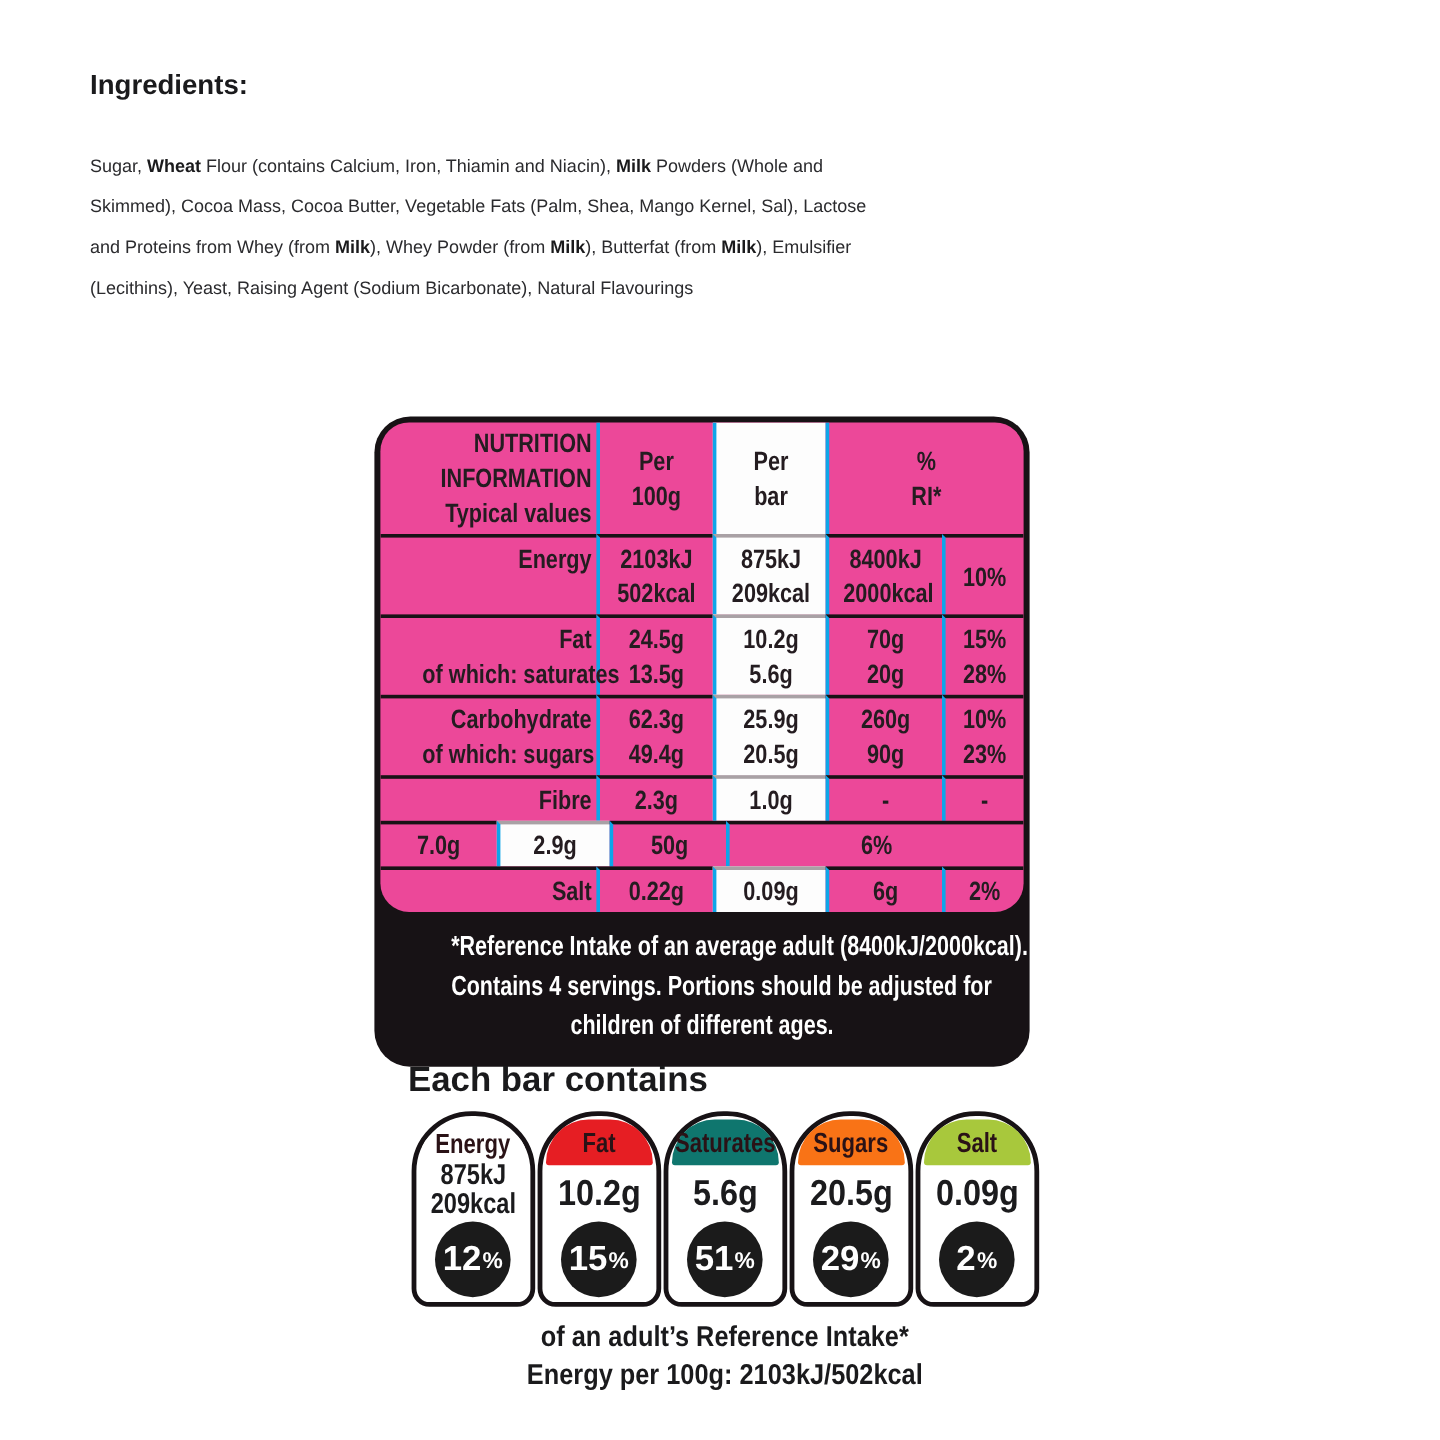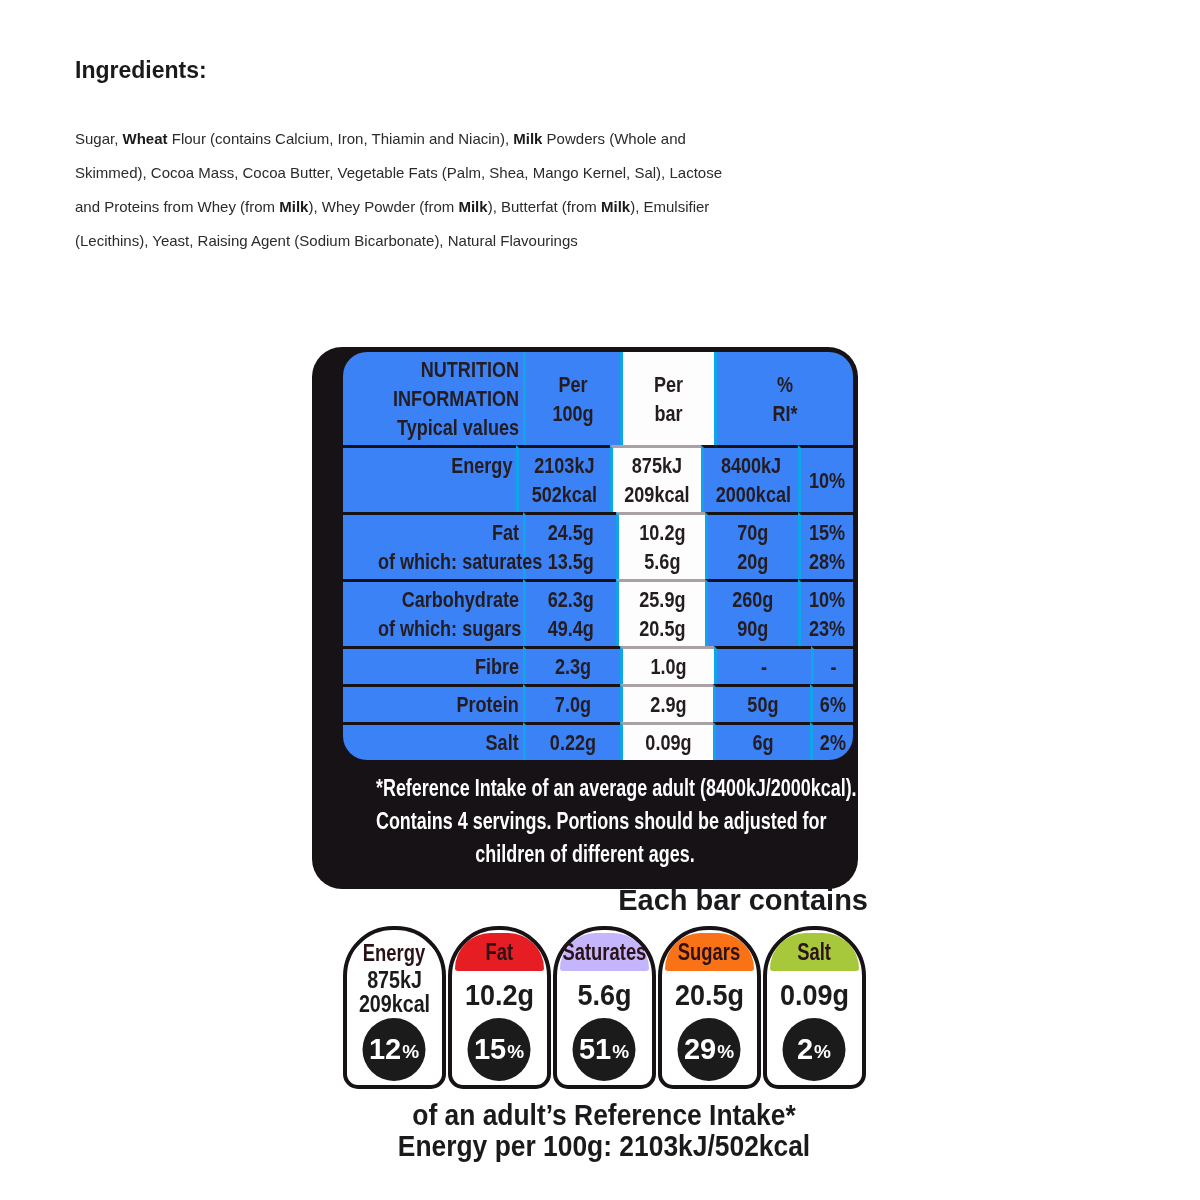--- a/index.html
+++ b/index.html
@@ -7,21 +7,21 @@
         font-family:"Liberation Sans",sans-serif;color:#1d1d1f;}
 
   
   .ing-heading{position:absolute;left:75px;top:57px;font-size:23px;font-weight:bold;color:#1a1a1c;}
   .ing-text{position:absolute;left:75px;top:122px;width:1070px;font-size:15px;line-height:34px;color:#2b2b2e;}
   .ing-text b{color:#1a1a1c;}
 
   
   .nt-outer{position:absolute;left:312px;top:347px;width:546px;background:#171215;
             border-radius:30px;padding:5px 5px 0 5px;box-sizing:border-box;}
-  .nt-table{background:#3b82f6;border-radius:24px;overflow:hidden;margin-left:26px;}
+  .nt-table{background:#ec4899;border-radius:24px;overflow:hidden;}
   .nt-row{display:flex;min-height:35px;}
   .nt-cell{box-sizing:border-box;display:flex;flex-direction:column;justify-content:center;
            padding:3px 4px;font-weight:bold;font-size:22px;line-height:29px;color:#241c20;}
   .nt-cell.lbl{justify-content:flex-start;text-align:right;}
   .c1{width:180px;}
   .c2{width:97px;text-align:center;}
   .c3{width:94px;text-align:center;background:#fdfdfd;}
   .c4{width:97px;text-align:center;}
   .c5{flex:1;text-align:center;}
   .nt-cell + .nt-cell{border-left:3px solid #0ea5e9;}
@@ -29,38 +29,38 @@
   .nt-row + .nt-row > .c3{border-top-color:#a9a1a5;}
   .nt-header{min-height:92px;}
   .nt-line{transform:scaleX(0.82);transform-origin:center center;white-space:nowrap;}
   .c1 .nt-line{transform-origin:right center;}
   .nt-foot{padding:12px 0 18px 0;}
   .fn-line{color:#ffffff;font-weight:bold;font-size:23px;line-height:33px;text-align:center;
            white-space:nowrap;transform:scaleX(0.78);transform-origin:center center;}
 
   
   .bottom{position:absolute;left:340px;top:884px;width:528px;}
-  .ebc-title{text-align:right;font-size:29px;font-weight:bold;color:#1a1a1c;}
+  .ebc-title{text-align:left;font-size:29px;font-weight:bold;color:#1a1a1c;}
   .pills{display:flex;gap:2px;margin-top:9px;justify-content:center;}
   .pill{position:relative;width:103px;height:163px;box-sizing:border-box;background:#fff;
         border:4px solid #171215;border-radius:50px 50px 15px 15px;padding:2px;}
   .pill-band{height:38px;margin:1px;border-radius:44px 44px 3px 3px;display:flex;
              align-items:center;justify-content:center;}
   .pill-band .pill-label{font-weight:bold;font-size:23px;color:#2a1216;
              transform:scaleX(0.8);white-space:nowrap;}
   .pill-value{text-align:center;font-weight:bold;font-size:30px;color:#1b1b1d;margin-top:7px;
              transform:scaleX(0.9);white-space:nowrap;}
   .pill.energy .pill-band{height:28px;margin-top:7px;align-items:flex-end;}
   .pill-line{text-align:center;font-weight:bold;font-size:24px;line-height:24px;color:#1b1b1d;
              transform:scaleX(0.82);white-space:nowrap;}
   .pill-pct{position:absolute;bottom:4px;left:50%;transform:translateX(-50%);
             width:63px;height:63px;border-radius:50%;background:#1b1b1b;color:#fff;
             display:flex;align-items:center;justify-content:center;font-weight:bold;font-size:29px;}
   .pill-pct .sym{font-size:19px;margin-left:1px;margin-top:4px;}
-  .ri-foot{margin-top:10px;text-align:center;font-weight:bold;font-size:30px;line-height:31px;color:#1a1a1c;}
+  .ri-foot{margin-top:10px;text-align:center;font-weight:bold;font-size:24px;line-height:31px;color:#1a1a1c;}
   .ri-line{transform:scaleX(0.88);transform-origin:center center;white-space:nowrap;}
 </style>
 </head>
 <body>
 
 <div class="page">
 
   <div class="ing-heading">Ingredients:</div>
   <div class="ing-text"><span>Sugar, </span><b>Wheat</b><span> Flour (contains Calcium, Iron, Thiamin and Niacin), </span><b>Milk</b><span> Powders (Whole and</span><br><span>Skimmed), Cocoa Mass, Cocoa Butter, Vegetable Fats (Palm, Shea, Mango Kernel, Sal), Lactose</span><br><span>and Proteins from Whey (from </span><b>Milk</b><span>), Whey Powder (from </span><b>Milk</b><span>), Butterfat (from </span><b>Milk</b><span>), Emulsifier</span><br><span>(Lecithins), Yeast, Raising Agent (Sodium Bicarbonate), Natural Flavourings</span></div>
 
@@ -160,23 +160,20 @@
             <div class="nt-line">1.0g</div>
           </div>
           <div class="nt-cell c4">
             <div class="nt-line">-</div>
           </div>
           <div class="nt-cell c5">
             <div class="nt-line">-</div>
           </div>
         </div>
         <div class="nt-row">
-          <div class="nt-cell c1 lbl">
-            <div class="nt-line">Protein</div>
-          </div>
           <div class="nt-cell c2">
             <div class="nt-line">7.0g</div>
           </div>
           <div class="nt-cell c3">
             <div class="nt-line">2.9g</div>
           </div>
           <div class="nt-cell c4">
             <div class="nt-line">50g</div>
           </div>
           <div class="nt-cell c5">
@@ -226,21 +223,21 @@
           <div class="pill-band" style="background: rgb(230, 30, 35);">
             <span class="pill-label">Fat</span>
           </div>
           <div class="pill-value">10.2g</div>
           <div class="pill-pct">
             <span>15</span>
             <span class="sym">%</span>
           </div>
         </div>
         <div class="pill">
-          <div class="pill-band" style="background: #c4b5fd;">
+          <div class="pill-band" style="background: #0f766e;">
             <span class="pill-label">Saturates</span>
           </div>
           <div class="pill-value">5.6g</div>
           <div class="pill-pct">
             <span>51</span>
             <span class="sym">%</span>
           </div>
         </div>
         <div class="pill">
           <div class="pill-band" style="background: #f97316;">

